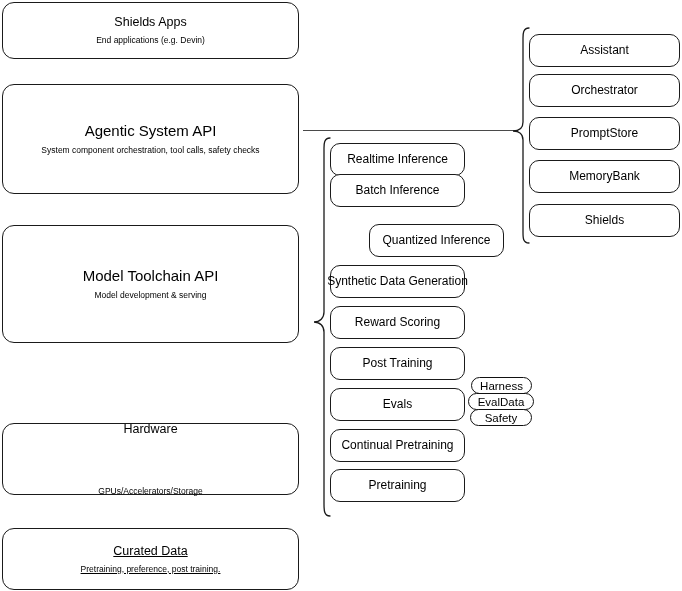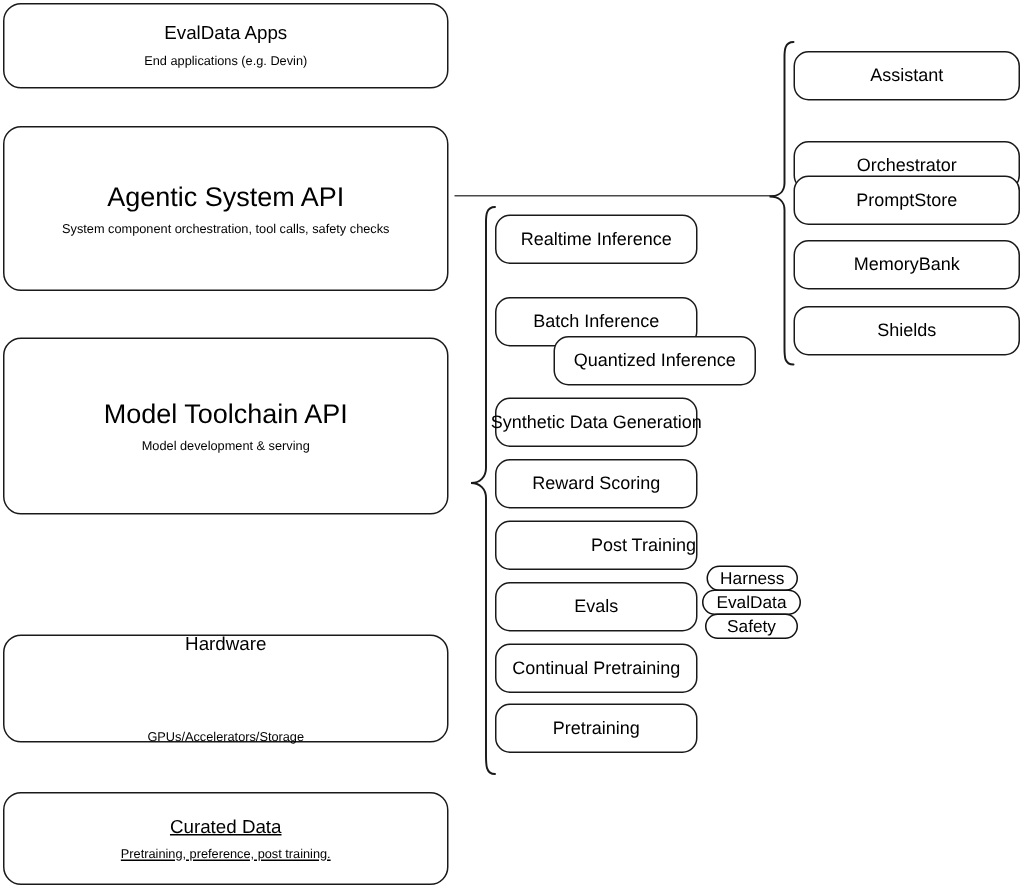--- a/index.html
+++ b/index.html
@@ -38,21 +38,21 @@
     white-space: nowrap;
   }
   .rbox .subtitle {
     font-size: 8.5px;
     color: #000000;
     margin-top: 4px;
     white-space: nowrap;
   }
   
   .left-box { left: 2px; width: 297px; }
-  .left-box.tall .title { font-size: 18px; }
+  .left-box.tall .title { font-size: 15px; }
 
   
   .mid-box {
     left: 330px;
     width: 135px;
     height: 33px;
     border-radius: 10px;
   }
   .mid-box .title { font-size: 12px; }
 
@@ -88,21 +88,21 @@
   }
   .brace { position: absolute; }
   .brace svg { display: block; overflow: visible; }
 </style>
 </head>
 <body>
 
 <div id="canvas">
 
   <div class="rbox left-box" style="top:2px;height:57px;">
-    <div class="title">EvalData Apps</div>
+    <div class="title">Shields Apps</div>
     <div class="subtitle">End applications (e.g. Devin)</div>
   </div>
 
   <div class="rbox left-box tall" style="top:84px;height:110px;">
     <div class="title">Agentic System API</div>
     <div class="subtitle">System component orchestration, tool calls, safety checks</div>
   </div>
 
   <div class="rbox left-box tall" style="top:225px;height:118px;">
     <div class="title">Model Toolchain API</div>
@@ -130,33 +130,33 @@
 
   <div class="brace" style="left:505px;top:26px;">
     <svg width="26" height="220" viewBox="0 0 26 220">
       <path d="M24,2 C18,2 18,8 18,12 L18,96 C18,102 14,105 8,105 C14,105 18,108 18,114 L18,206 C18,212 18,217 24,217" fill="none" stroke="#1a1a1a" stroke-width="1.3" stroke-linecap="round"></path>
     </svg>
   </div>
 
   <div class="rbox mid-box" style="top:143px;">
     <div class="title">Realtime Inference</div>
   </div>
-  <div class="rbox mid-box" style="top:198px;">
+  <div class="rbox mid-box" style="top:174px;">
     <div class="title">Batch Inference</div>
   </div>
   <div class="rbox mid-box" style="top:224px;margin-left:39px;">
     <div class="title">Quantized Inference</div>
   </div>
   <div class="rbox mid-box" style="top:265px;">
     <div class="title">Synthetic Data Generation</div>
   </div>
   <div class="rbox mid-box" style="top:306px;">
     <div class="title">Reward Scoring</div>
   </div>
-  <div class="rbox mid-box" style="top:347px;align-items:flex-end;">
+  <div class="rbox mid-box" style="top:347px;">
     <div class="title">Post Training</div>
   </div>
   <div class="rbox mid-box" style="top:388px;">
     <div class="title">Evals</div>
   </div>
   <div class="rbox mid-box" style="top:429px;">
     <div class="title">Continual Pretraining</div>
   </div>
   <div class="rbox mid-box" style="top:469px;">
     <div class="title">Pretraining</div>
@@ -168,21 +168,21 @@
   <div class="pill" style="left:468px;top:393px;width:66px;">
     <span>EvalData</span>
   </div>
   <div class="pill" style="left:470px;top:409px;width:62px;">
     <span>Safety</span>
   </div>
 
   <div class="rbox right-box" style="top:34px;">
     <div class="title">Assistant</div>
   </div>
-  <div class="rbox right-box" style="top:74px;margin-top:20px;">
+  <div class="rbox right-box" style="top:74px;">
     <div class="title">Orchestrator</div>
   </div>
   <div class="rbox right-box" style="top:117px;">
     <div class="title">PromptStore</div>
   </div>
   <div class="rbox right-box" style="top:160px;">
     <div class="title">MemoryBank</div>
   </div>
   <div class="rbox right-box" style="top:204px;text-align:center;">
     <div class="title">Shields</div>

